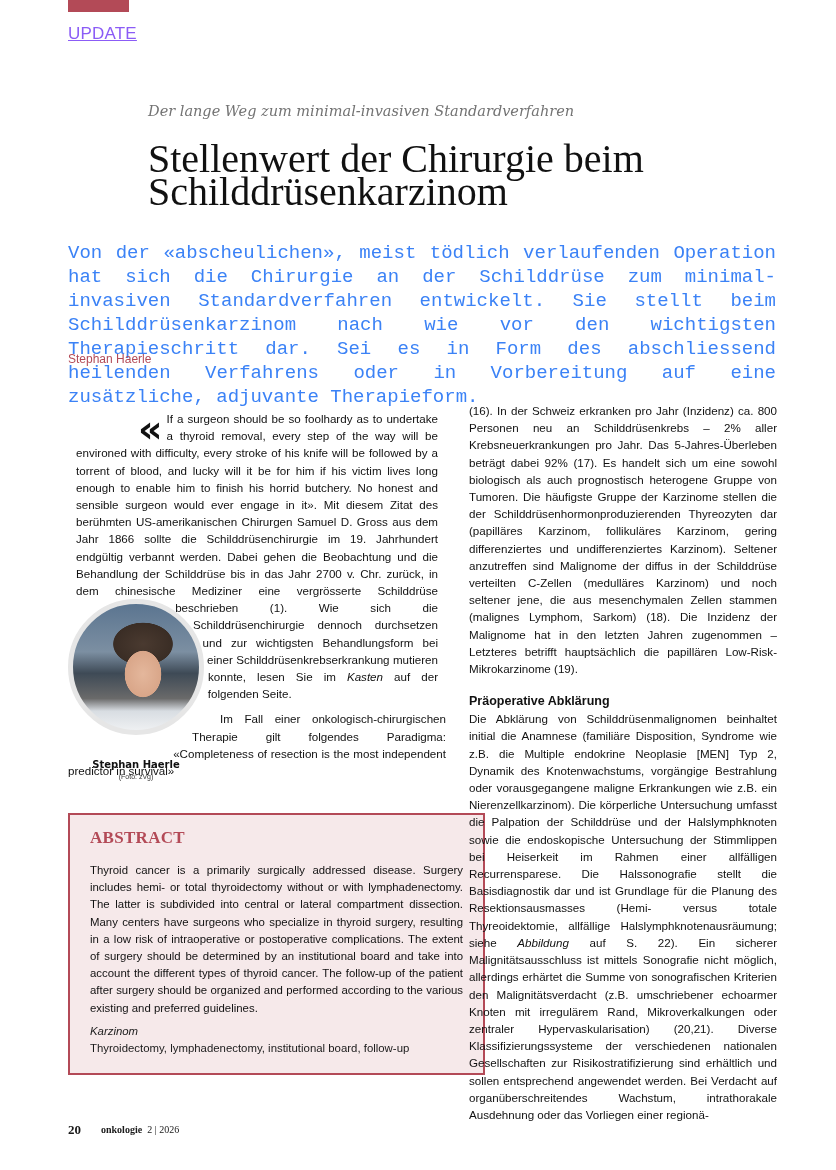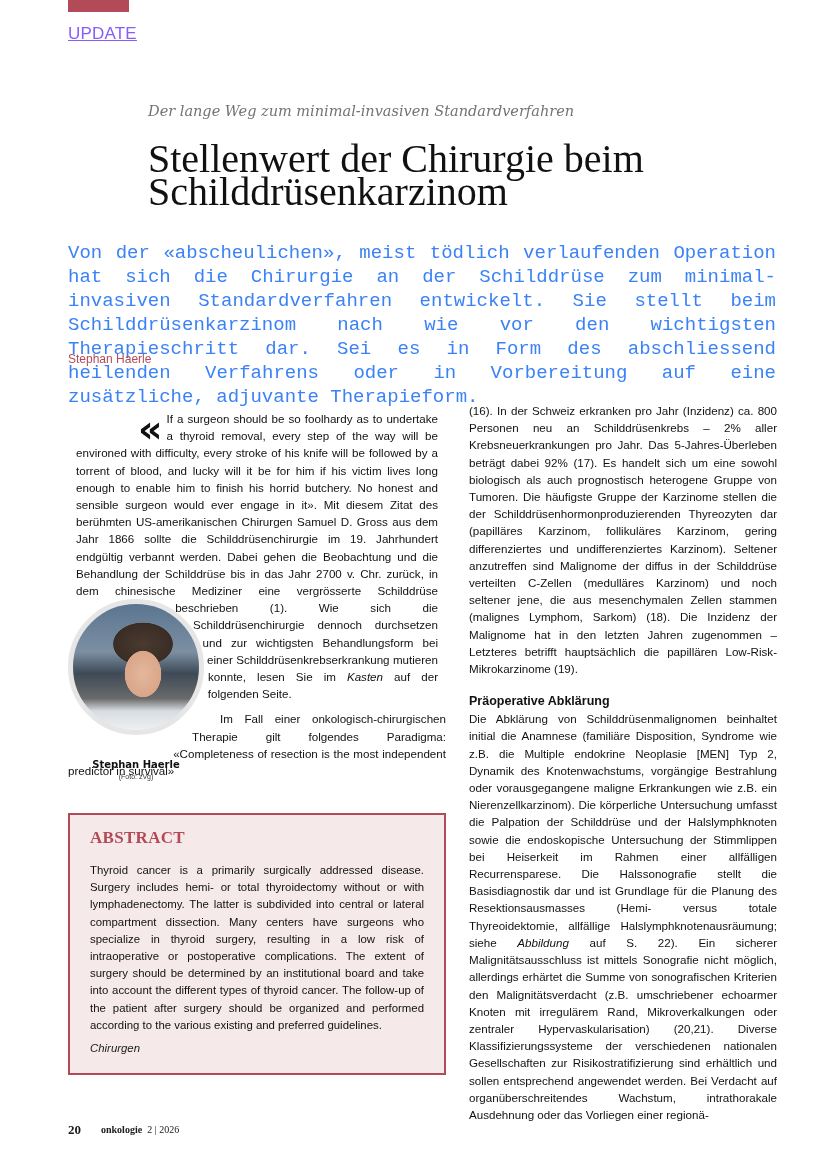--- a/index.html
+++ b/index.html
@@ -20,21 +20,21 @@
   .shape-photo { float: left; width: 140px; height: 170px; clear: left; margin-right: 6px; shape-outside: ellipse(70px 75px at 70px 80px); }
 
   .photo { left: 68px; top: 599px; width: 136px; height: 136px; border-radius: 50%; border: 5px solid #e6e6e6; overflow: hidden; box-sizing: border-box;
     background:
       radial-gradient(ellipse 30px 38px at 70px 70px, #e4b79c 0%, #d9a689 60%, transparent 62%),
       radial-gradient(ellipse 42px 30px at 70px 40px, #4a3a30 0%, #3a2d25 70%, transparent 72%),
       linear-gradient(180deg, #5b7590 0%, #7c8fa2 38%, #3e4a56 55%, #6a6a6a 75%, #d8dde2 85%, #eef0f2 100%); }
   .photo-caption { left: 68px; top: 759px; width: 136px; text-align: center; font-family: "DejaVu Sans", sans-serif; font-weight: bold; font-size: 10px; color: #111; }
   .photo-credit { left: 68px; top: 773px; width: 136px; text-align: center; font-family: "Liberation Sans", sans-serif; font-size: 7px; color: #333; }
 
-  .abstract-box { left: 68px; top: 813px; width: 378px; height: 262px; box-sizing: border-box; border: 2.5px solid #b34a57; background: #f6e9ea; padding: 13px 20px 10px 20px; }
+  .abstract-box { left: 68px; top: 813px; width: 417px; height: 262px; box-sizing: border-box; border: 2.5px solid #b34a57; background: #f6e9ea; padding: 13px 20px 10px 20px; }
   .abstract-title { font-family: "Liberation Serif", serif; font-weight: bold; font-size: 17px; color: #b34a57; letter-spacing: 0.3px; margin-bottom: 14px; }
   .abstract-text { font-family: "Liberation Sans", sans-serif; font-size: 11.4px; line-height: 17.2px; color: #111; text-align: justify; }
   .keywords-label { font-family: "Liberation Sans", sans-serif; font-style: italic; font-size: 11.4px; margin-top: 6px; line-height: 17px; }
   .keywords { font-family: "Liberation Sans", sans-serif; font-size: 11.4px; line-height: 17px; }
 
   .subhead { font-family: "Liberation Sans", sans-serif; font-weight: bold; font-size: 12.5px; margin-top: 16px; line-height: 17px; }
   .p2 { text-indent: 18px; }
 
   .footer-page { left: 68px; top: 1122px; font-family: "Liberation Serif", serif; font-weight: bold; font-size: 13px; }
   .footer-journal { left: 101px; top: 1124px; font-family: "Liberation Serif", serif; font-size: 10px; }
@@ -61,21 +61,22 @@
   <p class="p2" style="margin:0;">Im Fall einer onkologisch-chirurgischen Therapie gilt folgendes Paradigma: «Completeness of resection is the most independent predictor in survival»</p>
 </div>
 
 <div class="abs photo"></div>
 <div class="abs photo-caption">Stephan Haerle</div>
 <div class="abs photo-credit">(Foto: zVg)</div>
 
 <div class="abs abstract-box">
   <div class="abstract-title">ABSTRACT</div>
   <div class="abstract-text">Thyroid cancer is a primarily surgically addressed disease. Surgery includes hemi- or total thyroidectomy without or with lymphadenectomy. The latter is subdivided into central or lateral compartment dissection. Many centers have surgeons who specialize in thyroid surgery, resulting in a low risk of intraoperative or postoperative complications. The extent of surgery should be determined by an institutional board and take into account the different types of thyroid cancer. The follow-up of the patient after surgery should be organized and performed according to the various existing and preferred guidelines.</div>
-  <div class="keywords-label">Chirurgen</div>
+  <div class="keywords-label">Karzinom</div>
+  <div class="keywords">Thyroidectomy, lymphadenectomy, institutional board, follow-up</div>
 </div>
 
 <div class="abs body-text col2">
   <p style="margin:0;">(16). In der Schweiz erkranken pro Jahr (Inzidenz) ca. 800 Personen neu an Schilddrüsenkrebs – 2% aller Krebsneuerkrankungen pro Jahr. Das 5-Jahres-Überleben beträgt dabei 92% (17). Es handelt sich um eine sowohl biologisch als auch prognostisch heterogene Gruppe von Tumoren. Die häufigste Gruppe der Karzinome stellen die der Schilddrüsenhormonproduzierenden Thyreozyten dar (papilläres Karzinom, follikuläres Karzinom, gering differenziertes und undifferenziertes Karzinom). Seltener anzutreffen sind Malignome der diffus in der Schilddrüse verteilten C-Zellen (medulläres Karzinom) und noch seltener jene, die aus mesenchymalen Zellen stammen (malignes Lymphom, Sarkom) (18). Die Inzidenz der Malignome hat in den letzten Jahren zugenommen – Letzteres betrifft hauptsächlich die papillären Low-Risk-Mikrokarzinome (19).</p>
   <div class="subhead">Präoperative Abklärung</div>
   <p style="margin:0;">
     <span>Die Abklärung von Schilddrüsenmalignomen beinhaltet initial die Anamnese (familiäre Disposition, Syndrome wie z.B. die Multiple endokrine Neoplasie [MEN] Typ 2, Dynamik des Knotenwachstums, vorgängige Bestrahlung oder vorausgegangene maligne Erkrankungen wie z.B. ein Nierenzellkarzinom). Die körperliche Untersuchung umfasst die Palpation der Schilddrüse und der Halslymphknoten sowie die endoskopische Untersuchung der Stimmlippen bei Heiserkeit im Rahmen einer allfälligen Recurrensparese. Die Halssonografie stellt die Basisdiagnostik dar und ist Grundlage für die Planung des Resektionsausmasses (Hemi- versus totale Thyreoidektomie, allfällige Halslymphknotenausräumung; siehe </span><em>Abbildung</em><span> auf S. 22). Ein sicherer Malignitätsausschluss ist mittels Sonografie nicht möglich, allerdings erhärtet die Summe von sonografischen Kriterien den Malignitätsverdacht (z.B. umschriebener echoarmer Knoten mit irregulärem Rand, Mikroverkalkungen oder zentraler Hypervaskularisation) (20,21). Diverse Klassifizierungssysteme der verschiedenen nationalen Gesellschaften zur Risikostratifizierung sind erhältlich und sollen entsprechend angewendet werden. Bei Verdacht auf organüberschreitendes Wachstum, intrathorakale Ausdehnung oder das Vorliegen einer regionä-</span>
   </p>
 </div>
 

